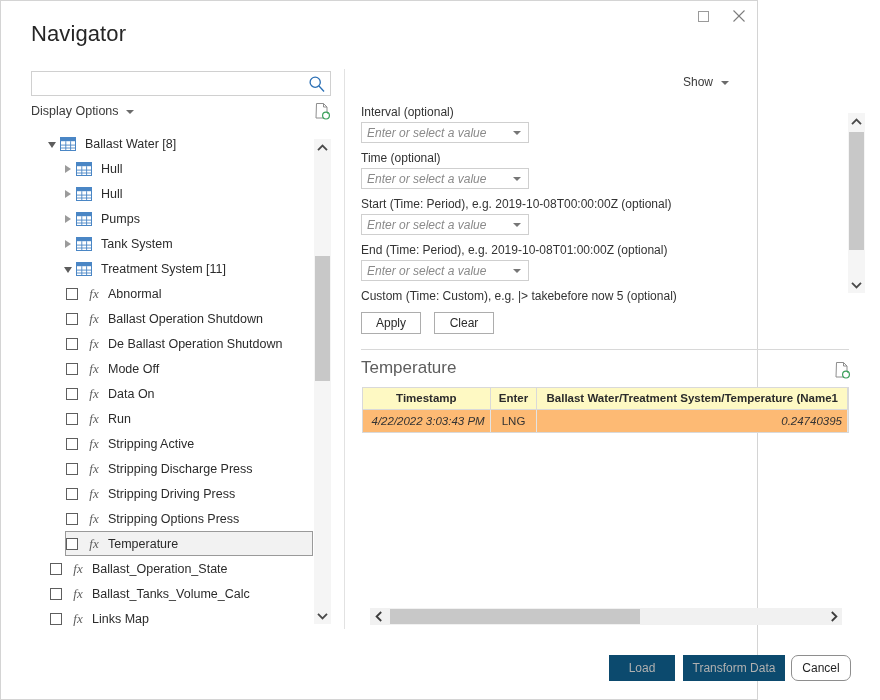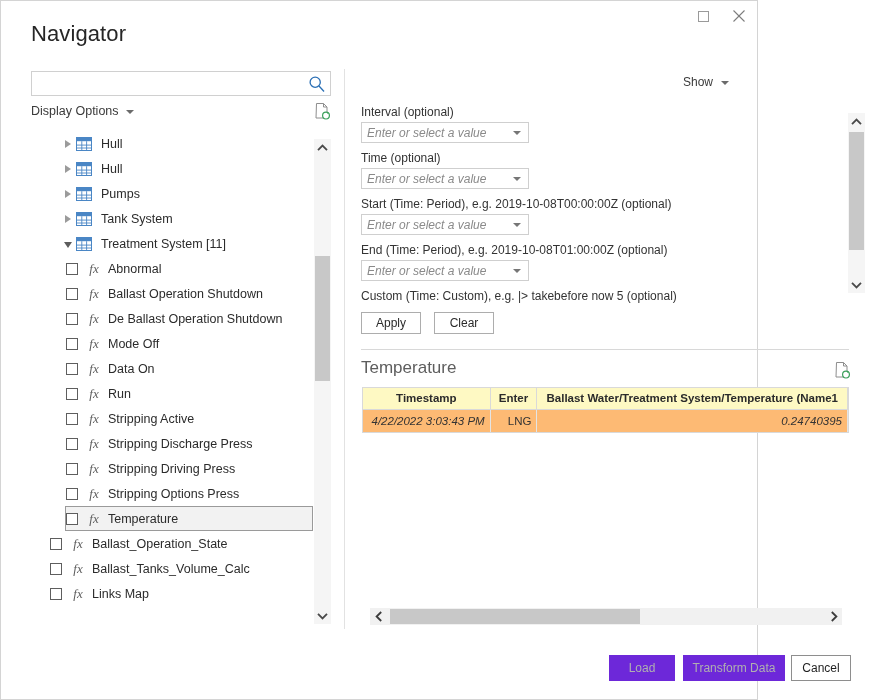--- a/index.html
+++ b/index.html
@@ -384,42 +384,42 @@
     border-right: 1px solid #e4e4e4;
     border-bottom: 1px solid #e4e4e4;
     padding: 0 5px;
     color: #333;
     white-space: nowrap;
     overflow: hidden;
     box-sizing: border-box;
     background: #fdba74;
   }
   td.num, td.ts { text-align: right; font-style: italic; }
-  td.plain { text-align: right; }
+  td.plain { text-align: center; }
   .col-ts { width: 140px; }
   .col-vessel { width: 70px; }
   .col-big { width: 340px; }
 
   
   .footer {
     position: absolute;
     left: 0;
     bottom: 0;
     right: 0;
     height: 58px;
   }
   .fbtn {
     position: absolute;
     top: 14px;
     height: 26px;
     box-sizing: border-box;
     font-family: "Liberation Sans", sans-serif;
     font-size: 12px;
     border: 1px solid transparent;
-    background: #6d28d9;
+    background: #0c4a6e;
     color: #b0b0b0;
     cursor: default;
   }
   .fbtn.enabled {
     background: #ffffff;
     border: 1px solid #8e8e8e;
     color: #1f1f1f;
     cursor: pointer;
   }
 </style>
@@ -460,20 +460,34 @@
   </div>
   <svg class="refresh-doc-icon" viewBox="0 0 18 18">
     <path d="M3.5 1.5 h7 l3.5 3.5 v11 h-11 z" fill="#ffffff" stroke="#8e8e8e" stroke-width="1"></path>
     <path d="M10.5 1.5 v3.5 h3.5" fill="none" stroke="#8e8e8e" stroke-width="1"></path>
     <circle cx="13" cy="13.6" r="3.4" fill="#ffffff" stroke="#3aa05a" stroke-width="1.2"></circle>
     <path d="M14.9 11.9 l0.5 -1.8 l-1.8 0.5" fill="#3aa05a"></path>
   </svg>
 
   <div class="tree-panel">
     <div class="tree-list">
+        <div class="tree-row" style="margin-left: 12px;">
+          <span class="twisty">
+            <span class="tri-down"></span>
+          </span>
+          <span class="tbl-icon"><svg viewBox="0 0 16 14">
+              <rect x="0.5" y="0.5" width="15" height="13" fill="#ffffff" stroke="#4a86c5" stroke-width="1"></rect>
+              <rect x="1" y="1" width="14" height="3.2" fill="#4a86c5"></rect>
+              <line x1="5.8" y1="4.2" x2="5.8" y2="13.5" stroke="#4a86c5" stroke-width="0.9"></line>
+              <line x1="10.6" y1="4.2" x2="10.6" y2="13.5" stroke="#4a86c5" stroke-width="0.9"></line>
+              <line x1="0.5" y1="8.1" x2="15.5" y2="8.1" stroke="#4a86c5" stroke-width="0.9"></line>
+              <line x1="0.5" y1="11" x2="15.5" y2="11" stroke="#4a86c5" stroke-width="0.9"></line>
+            </svg></span>
+          <span class="tree-label">Ballast Water [8]</span>
+        </div>
         <div class="tree-row" style="margin-left: 28px;">
           <span class="twisty">
             <span class="tri-right"></span>
           </span>
           <span class="tbl-icon"><svg viewBox="0 0 16 14">
               <rect x="0.5" y="0.5" width="15" height="13" fill="#ffffff" stroke="#4a86c5" stroke-width="1"></rect>
               <rect x="1" y="1" width="14" height="3.2" fill="#4a86c5"></rect>
               <line x1="5.8" y1="4.2" x2="5.8" y2="13.5" stroke="#4a86c5" stroke-width="0.9"></line>
               <line x1="10.6" y1="4.2" x2="10.6" y2="13.5" stroke="#4a86c5" stroke-width="0.9"></line>
               <line x1="0.5" y1="8.1" x2="15.5" y2="8.1" stroke="#4a86c5" stroke-width="0.9"></line>
@@ -721,16 +735,16 @@
     <div class="sb-arrow" style="right:0;">
       <svg width="8" height="11" viewBox="0 0 8 11">
         <polyline points="1.8,1 6.4,5.5 1.8,10" fill="none" stroke="#3c3c3c" stroke-width="1.8"></polyline>
       </svg>
     </div>
   </div>
 
   <div class="footer">
     <button class="fbtn" style="left:608px; width:66px;">Load</button>
     <button class="fbtn" style="left:682px; width:102px;">Transform Data</button>
-    <button class="fbtn enabled" style="left:790px; width:60px;">Cancel</button>
+    <button class="fbtn enabled" style="left:790px; width:60px;border-radius:7px;">Cancel</button>
   </div>
 
 </div>
 
 </body></html>

